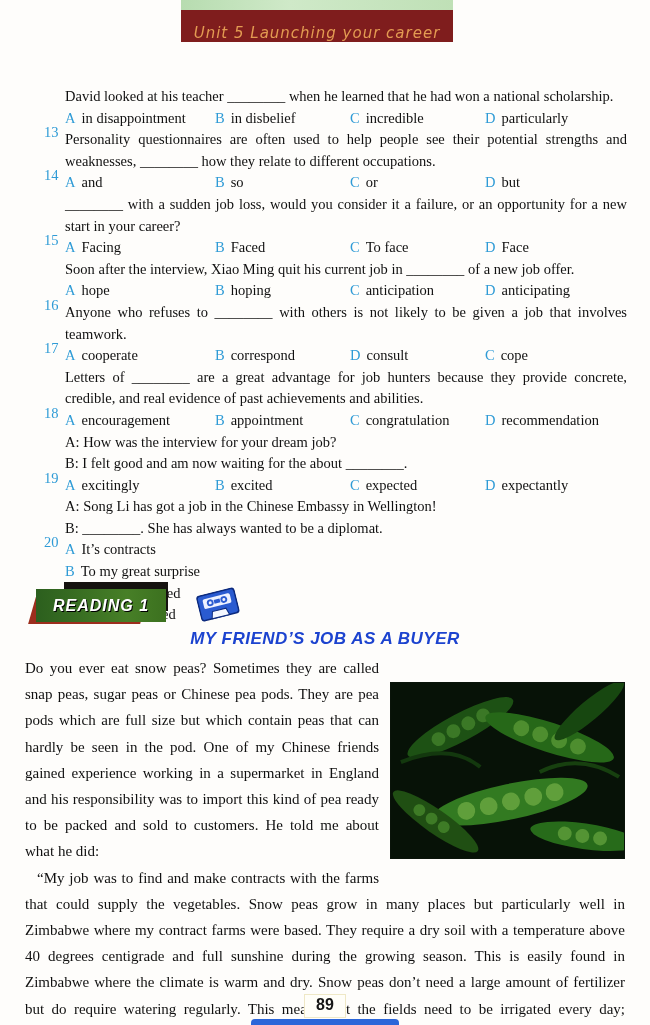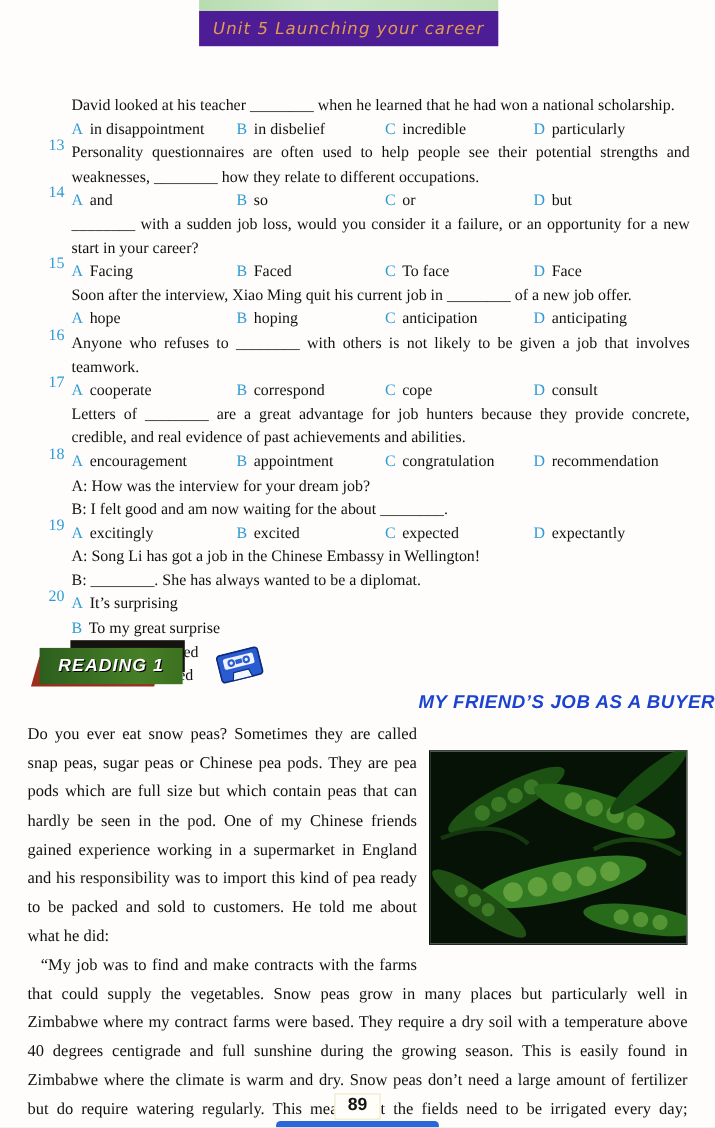--- a/index.html
+++ b/index.html
@@ -5,21 +5,21 @@
   * { margin:0; padding:0; box-sizing:border-box; }
   html,body { background:#e9e9e9; }
   .page {
     position:relative; width:650px; height:1025px; margin:0 auto;
     background:#fefdfb; overflow:hidden;
     font-family:"Liberation Serif", serif; color:#101010;
   }
   
   .unit-header { position:absolute; left:181px; top:0; width:272px; height:42px; }
   .unit-header .strip { height:10px; background:linear-gradient(90deg,#b7dcb0,#cfe9c8 40%,#bfe0b6); }
-  .unit-header .band  { height:32px; background:#4c1d95; display:flex; align-items:center; justify-content:center; }
+  .unit-header .band  { height:32px; background:#7f1d1d; display:flex; align-items:flex-end; justify-content:center; }
   .unit-title { color:#e39b52; font-style:italic; font-size:15px; letter-spacing:1px;
                 font-family:"DejaVu Sans", sans-serif; }
   
   .questions { position:absolute; left:65px; top:86px; width:562px;
                font-size:14.5px; line-height:21.6px; }
   .qline { position:relative; text-align:justify; }
   .qnum { position:absolute; left:-21px; top:0; color:#2f9bd6;margin-top:36px; }
   .opts { display:flex; flex-wrap:wrap; }
   .opt { white-space:nowrap; }
   .opt .L { color:#2f9bd6; margin-right:6px; }
@@ -35,21 +35,21 @@
   .badge-red { position:absolute; left:4px; top:16px; width:112px; height:27px;
                background:#9c2e1d; transform:skewX(-16deg); }
   .badge-green { position:absolute; left:8px; top:8px; width:130px; height:33px;
                  background:linear-gradient(90deg,#2c5f1e,#477f27 70%,#3c711f);
                  display:flex; align-items:center; justify-content:center; }
   .badge-label { color:#ffffff; font-family:"Liberation Sans", sans-serif;
                  font-weight:bold; font-style:italic; font-size:16px; letter-spacing:1px;
                  text-shadow:1px 1px 0 #000; white-space:nowrap; }
   .cassette { position:absolute; left:170px; top:10px; transform:rotate(-14deg); }
   
-  .reading-title { position:absolute; left:0; top:629px; width:650px; text-align:right;
+  .reading-title { position:absolute; left:0; top:629px; width:650px; text-align:center;
                    color:#1c43cf; font-family:"Liberation Sans", sans-serif;
                    font-weight:bold; font-style:italic; font-size:17px; letter-spacing:.5px; }
   .reading-body { position:absolute; left:25px; top:655px; width:600px;
                   font-size:15px; line-height:26.2px; text-align:justify; }
   .peas-img { float:right; width:235px; height:177px; margin:27px 0 8px 11px;
               display:block; border:1px solid #0a140a; }
   .reading-body p.indent { text-indent:12px; }
   
   .footer { position:absolute; left:0; bottom:0; width:650px; text-align:center; }
   .page-num { display:inline-block; border:1px solid #efe8c6; background:#fffef8;
@@ -110,22 +110,22 @@
         <span class="opt"><span class="L">C</span><span>anticipation</span></span>
         <span class="opt"><span class="L">D</span><span>anticipating</span></span>
       </div>
     </div>
 
     <div class="q">
       <div class="qline"><span class="qnum">17</span><span>Anyone who refuses to ________ with others is not likely to be given a job that involves teamwork.</span></div>
       <div class="opts opts-4">
         <span class="opt"><span class="L">A</span><span>cooperate</span></span>
         <span class="opt"><span class="L">B</span><span>correspond</span></span>
+        <span class="opt"><span class="L">D</span><span>consult</span></span>
         <span class="opt"><span class="L">C</span><span>cope</span></span>
-        <span class="opt"><span class="L">D</span><span>consult</span></span>
       </div>
     </div>
 
     <div class="q">
       <div class="qline"><span class="qnum">18</span><span>Letters of ________ are a great advantage for job hunters because they provide concrete, credible, and real evidence of past achievements and abilities.</span></div>
       <div class="opts opts-4">
         <span class="opt"><span class="L">A</span><span>encouragement</span></span>
         <span class="opt"><span class="L">B</span><span>appointment</span></span>
         <span class="opt"><span class="L">C</span><span>congratulation</span></span>
         <span class="opt"><span class="L">D</span><span>recommendation</span></span>
@@ -140,21 +140,21 @@
         <span class="opt"><span class="L">B</span><span>excited</span></span>
         <span class="opt"><span class="L">C</span><span>expected</span></span>
         <span class="opt"><span class="L">D</span><span>expectantly</span></span>
       </div>
     </div>
 
     <div class="q">
       <div class="qline"><span class="qnum">20</span><span>A: Song Li has got a job in the Chinese Embassy in Wellington!</span></div>
       <div class="qline"><span>B: ________. She has always wanted to be a diplomat.</span></div>
       <div class="opts opts-2">
-        <span class="opt"><span class="L">A</span><span>It’s surprising</span></span>
+        <span class="opt"><span class="L">A</span><span>It’s contracts</span></span>
         <span class="opt"><span class="L">B</span><span>To my great surprise</span></span>
         <span class="opt"><span class="L">C</span><span>I’m not surprised</span></span>
         <span class="opt"><span class="L">D</span><span>I’m so surprised</span></span>
       </div>
     </div>
   </div>
 
   <div class="badge-row">
     <div class="badge">
       <div class="badge-black"></div>

